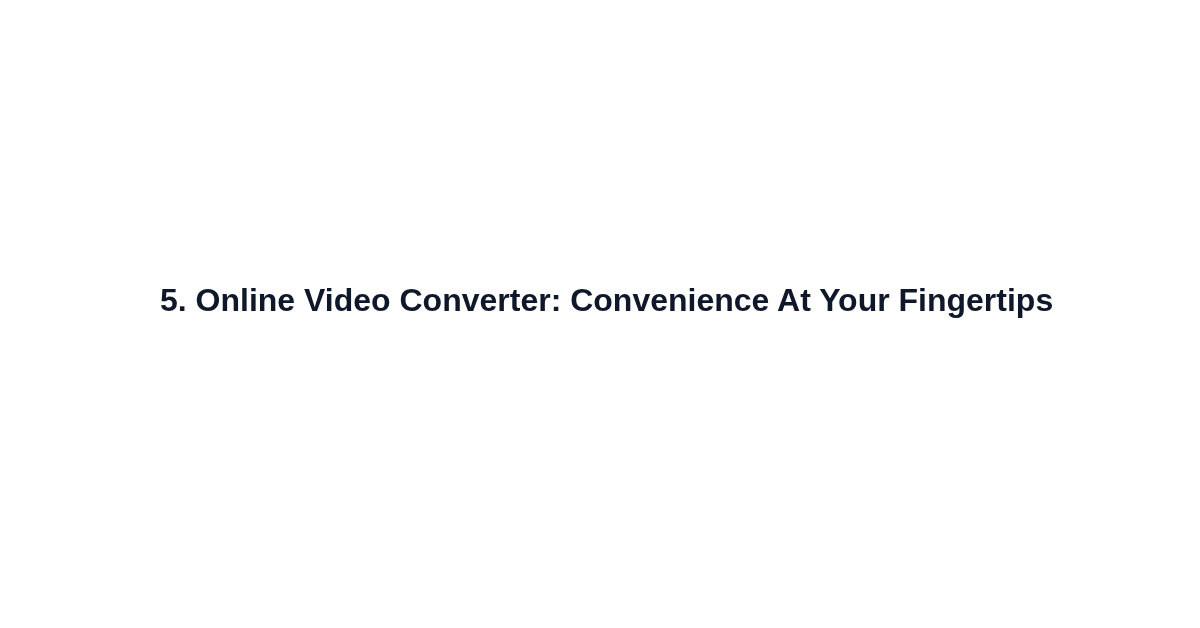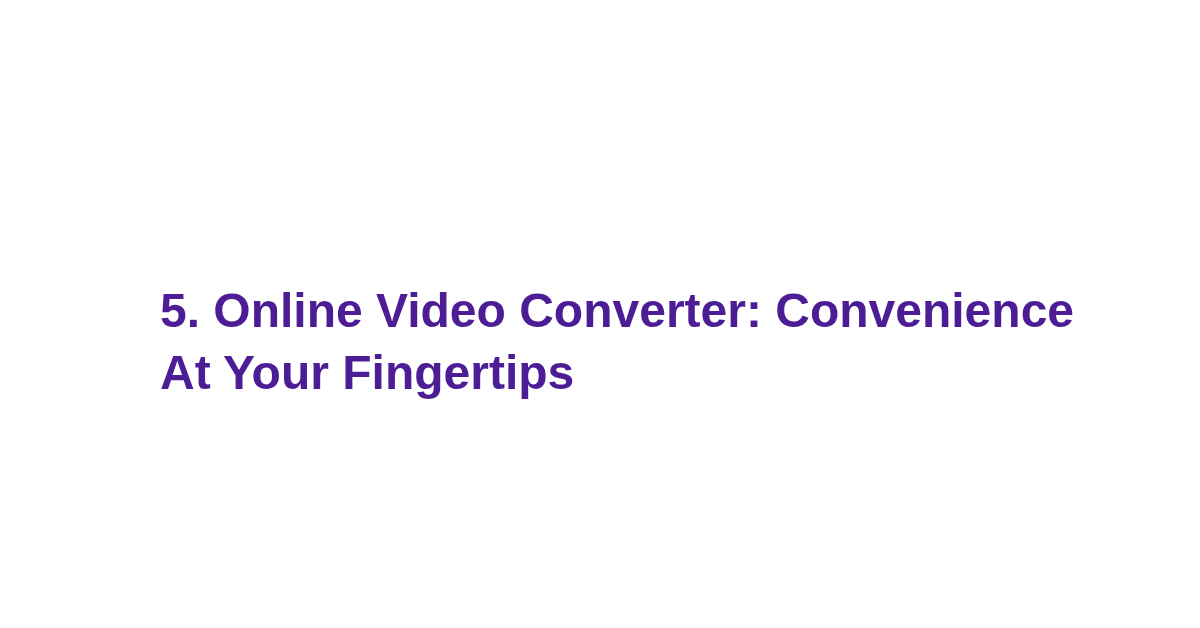--- a/index.html
+++ b/index.html
@@ -11,23 +11,23 @@
       width: 1200px;
       height: 628px;
       background: #ffffff;
       font-family: Arial, Helvetica, sans-serif;
       position: relative;
     }
     .heading {
       position: absolute;
       left: 160px;
       top: 280px;
-      font-size: 48px;
+      font-size: 32px;
       font-weight: bold;
-      color: #4c1d95;
+      color: #0f172a;
       line-height: 1.3;
       max-width: 920px;
     }
   </style>
 </head>
 <body>
 
 <h1 class="heading">5. Online Video Converter: Convenience At Your Fingertips</h1>
 
 </body></html>

